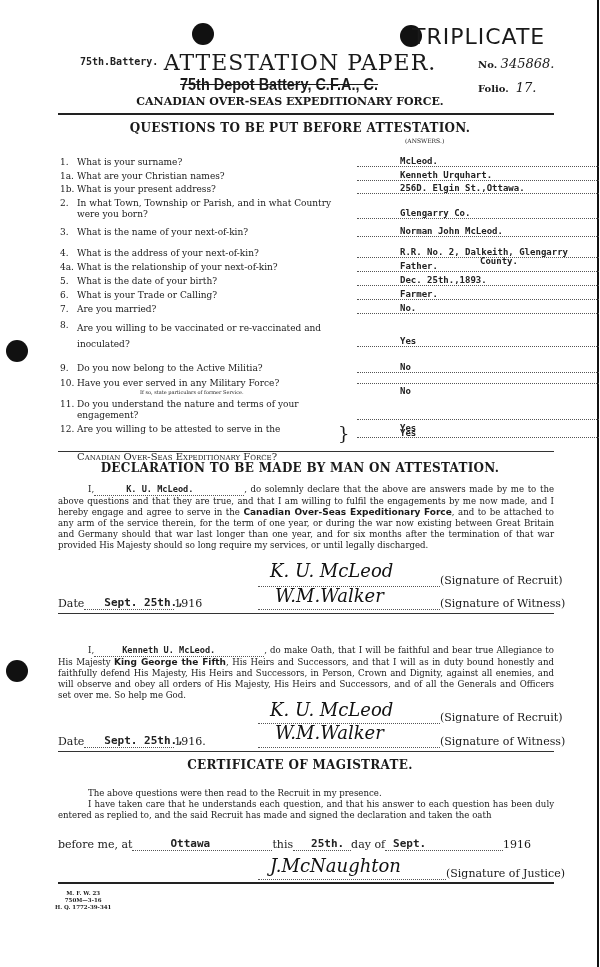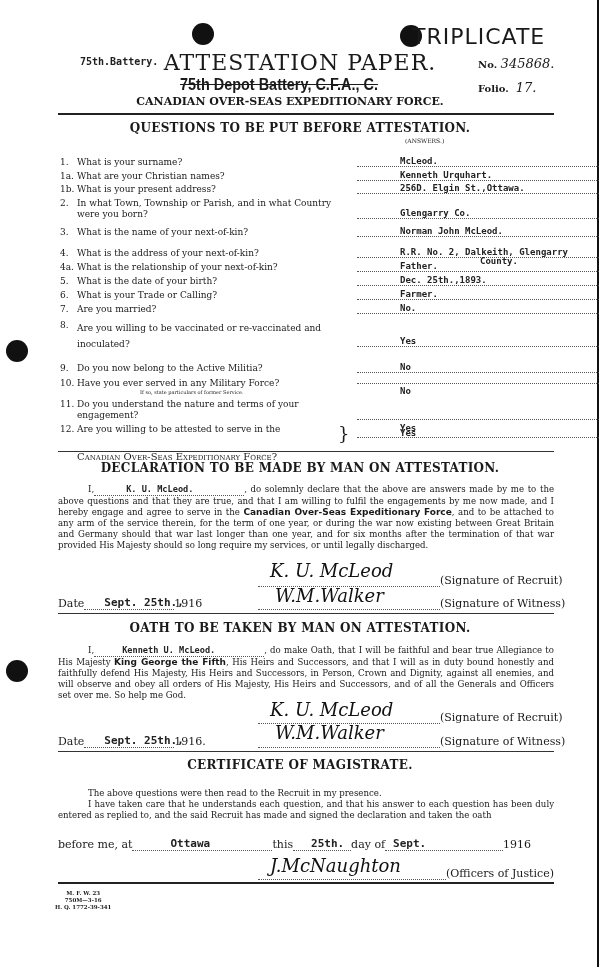--- a/index.html
+++ b/index.html
@@ -174,21 +174,20 @@
 
   <div class="sig-hand" style="left:270px; top:560px;">K. U. McLeod</div>
   <div class="sig-line" style="left:258px; top:574px;"><span class="sig-dots" style="width:182px;"></span><span>(Signature of Recruit)</span></div>
 
   <div class="sig-line" style="left:58px; top:597px;"><span>Date</span><span class="sig-dots" style="width:90px; position:relative;"><span class="mono" style="position:absolute; left:20px; bottom:0;">Sept. 25th.,</span></span><span>1916</span></div>
   <div class="sig-hand" style="left:275px; top:585px;">W.M.Walker</div>
   <div class="sig-line" style="left:258px; top:597px;"><span class="sig-dots" style="width:182px;"></span><span>(Signature of Witness)</span></div>
 
   <div class="rule thin" style="top:613px;"></div>
 
-  <div class="section-heading" style="top:621px;">OATH TO BE TAKEN BY MAN ON ATTESTATION.</div>
   <div class="para" style="top:645px;"><span class="indent"></span><span>I,</span><span class="fill" style="width:170px;"><span class="mono" style="margin-left:28px;">Kenneth U. McLeod.</span></span><span>, do make Oath, that I will be faithful and bear true Allegiance to His Majesty </span><b>King George the Fifth</b><span>, His Heirs and Successors, and that I will as in duty bound honestly and faithfully defend His Majesty, His Heirs and Successors, in Person, Crown and Dignity, against all enemies, and will observe and obey all orders of His Majesty, His Heirs and Successors, and of all the Generals and Officers set over me. So help me God.</span></div>
 
   <div class="sig-hand" style="left:270px; top:699px;">K. U. McLeod</div>
   <div class="sig-line" style="left:258px; top:711px;"><span class="sig-dots" style="width:182px;"></span><span>(Signature of Recruit)</span></div>
 
   <div class="sig-line" style="left:58px; top:735px;"><span>Date</span><span class="sig-dots" style="width:90px; position:relative;"><span class="mono" style="position:absolute; left:20px; bottom:0;">Sept. 25th.,</span></span><span>1916.</span></div>
   <div class="sig-hand" style="left:275px; top:722px;">W.M.Walker</div>
   <div class="sig-line" style="left:258px; top:735px;"><span class="sig-dots" style="width:182px;"></span><span>(Signature of Witness)</span></div>
 
   <div class="rule thin" style="top:751px;"></div>
@@ -198,21 +197,21 @@
     <span class="indent"></span><br>
     <span class="indent"></span><span>The above questions were then read to the Recruit in my presence.</span><br>
     <span class="indent"></span><span>I have taken care that he understands each question, and that his answer to each question has been duly entered as replied to, and the said Recruit has made and signed the declaration and taken the oath</span>
   </div>
 
   <div class="sig-line" style="left:58px; top:838px;">
     <span>before me, at</span><span class="sig-dots" style="width:140px; position:relative;"><span class="mono" style="position:absolute; left:38px; bottom:0;">Ottawa</span></span><span>this</span><span class="sig-dots" style="width:58px; position:relative;"><span class="mono" style="position:absolute; left:18px; bottom:0;">25th.</span></span><span>day of</span><span class="sig-dots" style="width:118px; position:relative;"><span class="mono" style="position:absolute; left:8px; bottom:0;">Sept.</span></span><span>1916</span>
   </div>
 
   <div class="sig-hand" style="left:270px; top:855px;">J.McNaughton</div>
-  <div class="sig-line" style="left:258px; top:867px;"><span class="sig-dots" style="width:188px;"></span><span>(Officers of Justice)</span></div>
+  <div class="sig-line" style="left:258px; top:867px;"><span class="sig-dots" style="width:188px;"></span><span>(Signature of Justice)</span></div>
 
   <div class="rule" style="top:882px;"></div>
 
   <div class="footer-codes">
     <div>M. F. W. 23</div>
     <div>750M—3-16</div>
     <div>H. Q. 1772-39-341</div>
   </div>
 </div>
 

